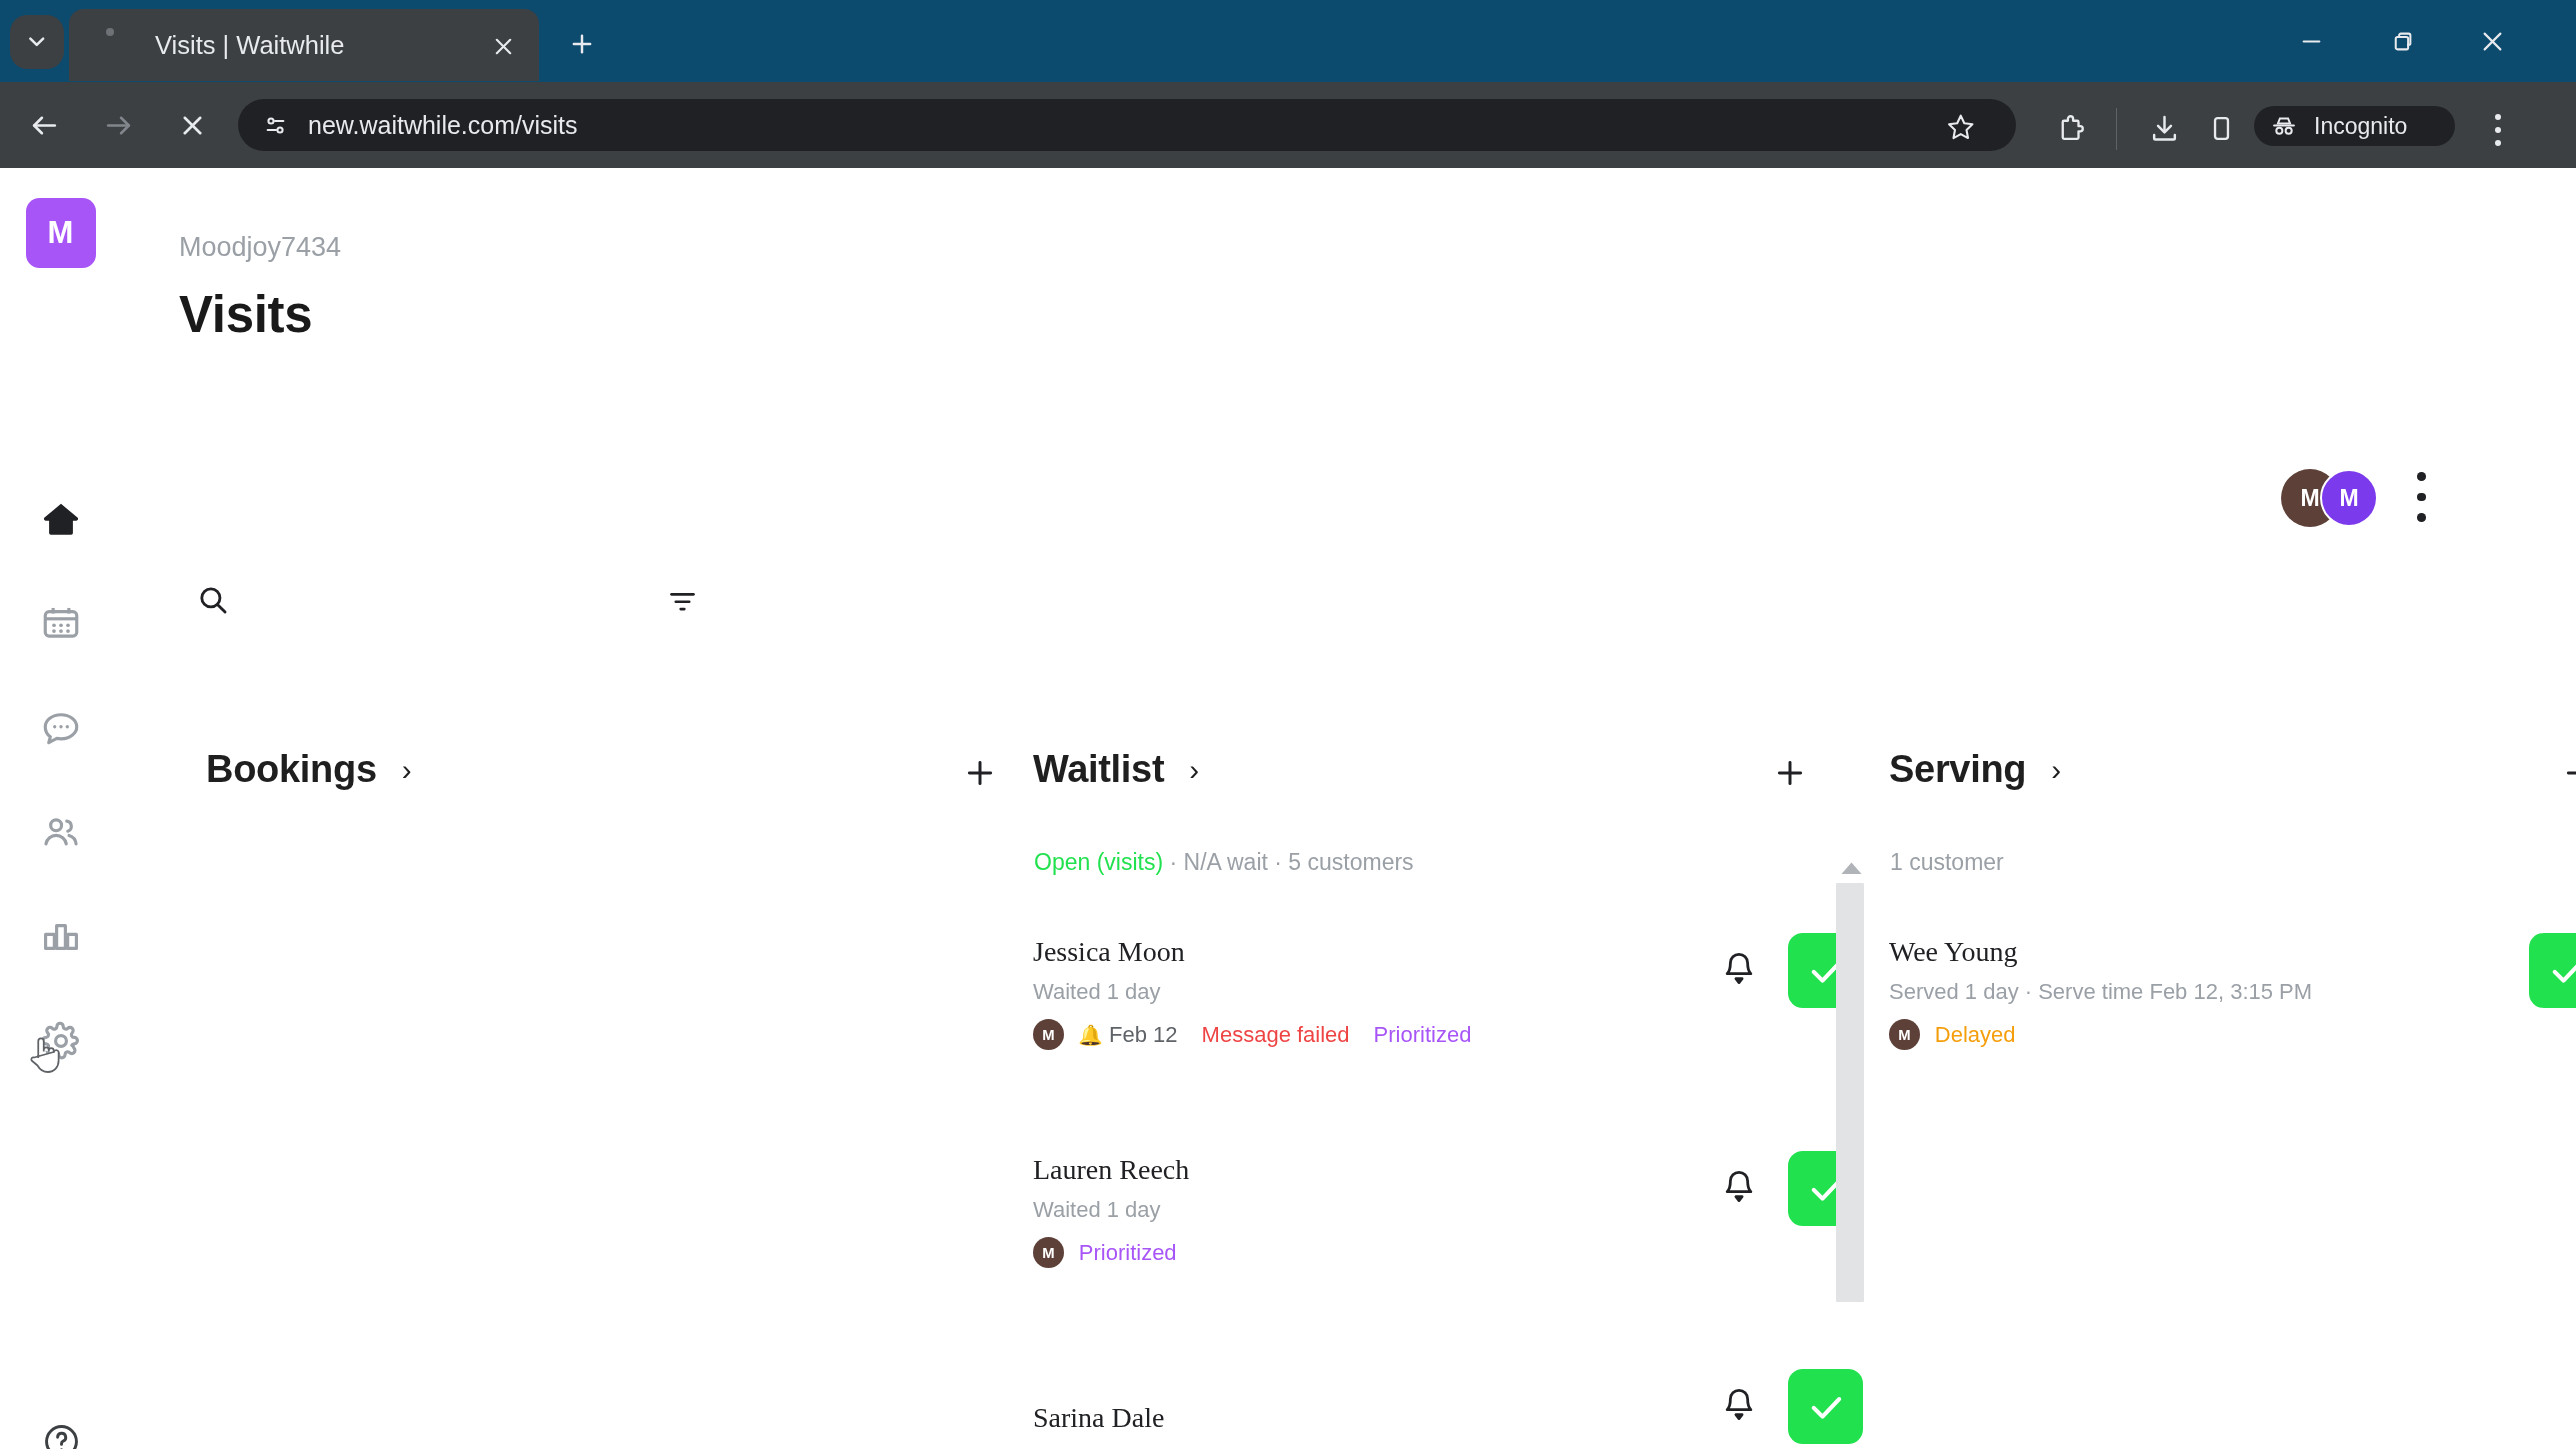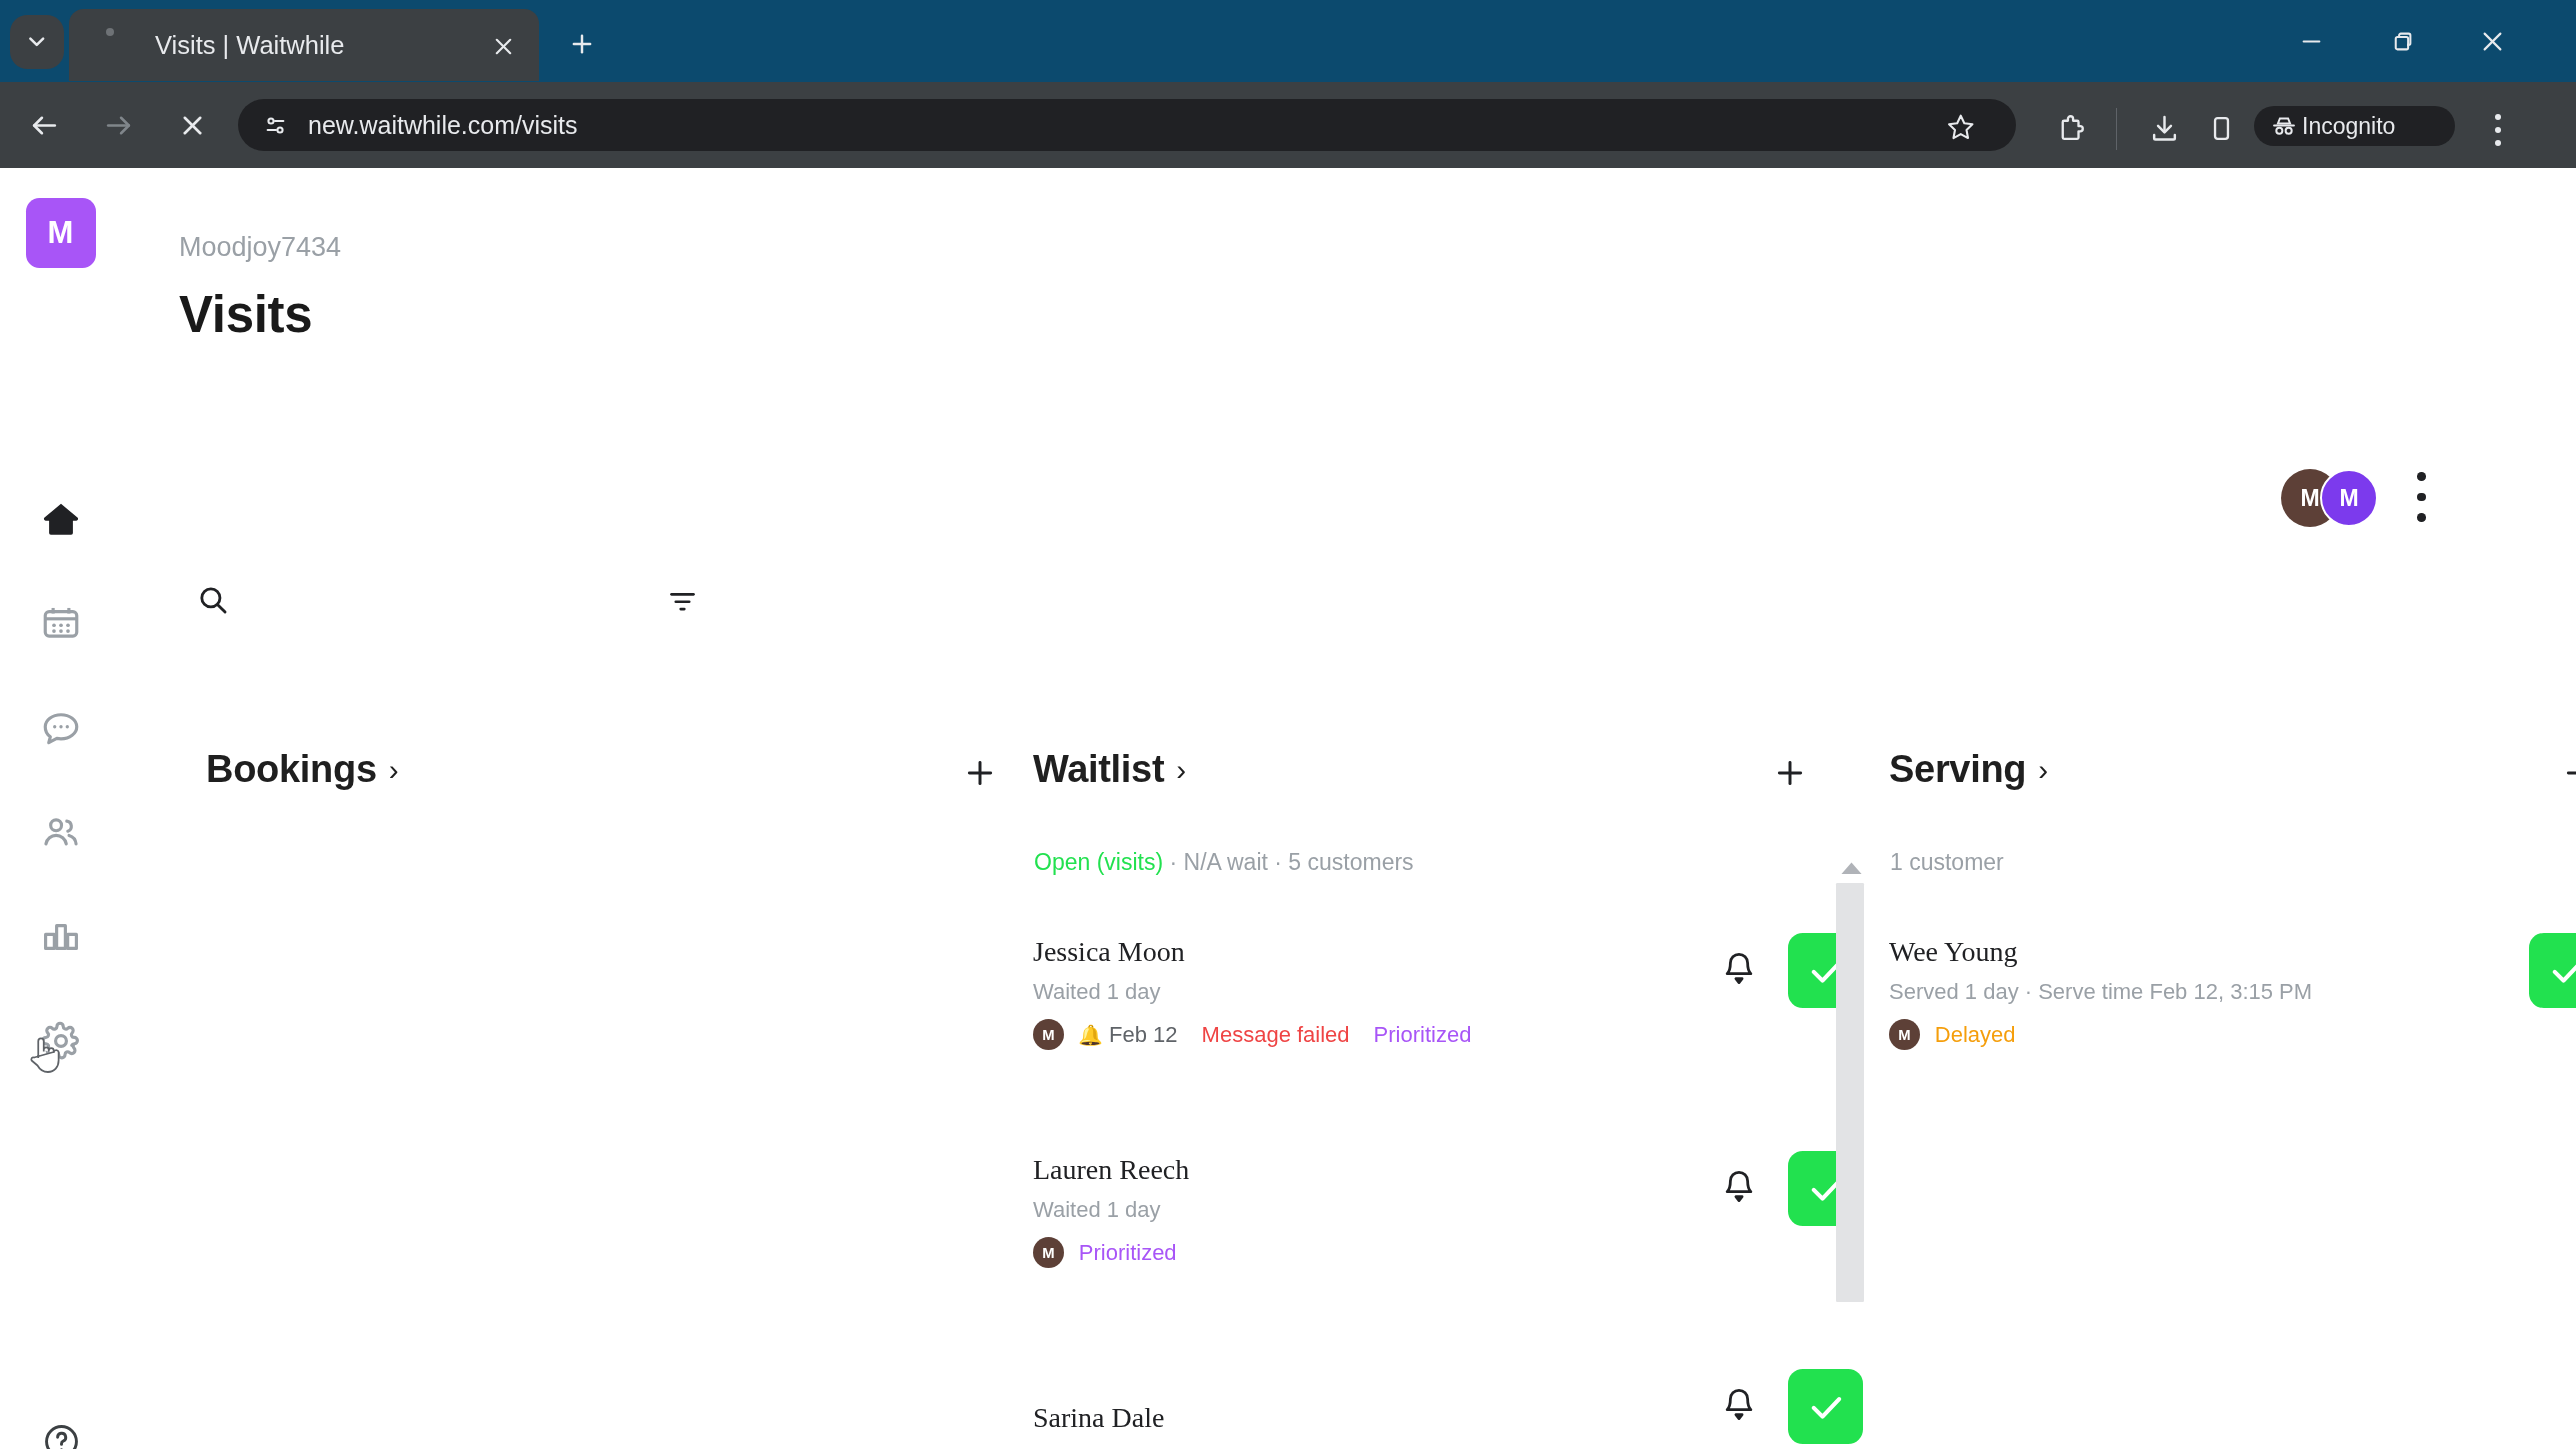--- a/index.html
+++ b/index.html
@@ -94,21 +94,21 @@
   #tb-divider {
     position: absolute; left: 2116px; top: 25.5px; width: 1.3px; height: 42px;
     background: #5f6368;
   }
   #incognito-pill {
     position: absolute; left: 2254px; top: 24px; width: 201px; height: 40px;
     background: #202124; border-radius: 21.5px; display: flex; align-items: center;
   }
   #incognito-icon { margin-left: 16px; width: 28px; height: 28px; display:flex; align-items:center; justify-content:center;}
   #incognito-icon svg { width: 28px; height: 28px; }
-  #incognito-label { margin-left: 4px; font-size: 23px; color: #e8eaed; }
+  #incognito-label { margin-left: 16px; font-size: 23px; color: #e8eaed; }
   #chrome-menu {
     position: absolute; left: 2482px; top: 29px; width: 31px; height: 38px;
     display: flex; flex-direction: column; align-items: center; justify-content: space-between;
     padding: 2.7px 0;
   }
   #chrome-menu i { display:block; width: 6px; height: 6px; border-radius:50%; background:#e8eaed; }
 
   
   #app { position: absolute; left: 0; top: 168px; width: 2576px; height: 1281px; background: #ffffff; }
 
@@ -173,21 +173,21 @@
   #filter-btn { position: absolute; left: 488px; top: 17.4px; width: 31px; height: 27px; }
   #filter-btn svg { width: 31px; height: 27px; }
 
   
   #columns { position: absolute; left: 0; top: 567px; width: 2445px; height: 684px; }
   .column { position: absolute; top: 0; height: 684px; }
   #col-bookings { left: 48px;   width: 805px; }
   #col-waitlist { left: 875px; width: 795px; }
   #col-serving  { left: 1731px; width: 714px; }
 
-  .col-head { position: absolute; left: 27px; top: 13.4px; display: flex; align-items: center; }
+  .col-head { position: absolute; left: 27px; top: 13.4px; display: flex; align-items: center; gap: 13px; }
   .col-title { font-size: 38px; font-weight: 700; color: #1f1f1f; letter-spacing: -0.3px; }
   .col-chevron { margin-left: 12px; font-size: 29.5px; color: #1f1f1f; line-height: 1; }
   .col-add { position: absolute; top: 19px; width: 38px; height: 38px; display:flex; align-items:center; justify-content:center; }
   .col-add svg { width: 34px; height: 34px; }
   #add-bookings { left: 782px; }
   #add-waitlist { left: 765px; }
   #add-serving  { left: 698px; }
 
   .col-meta { position: absolute; left: 28px; top: 114px; font-size: 23px; color: #9aa0a6; white-space: nowrap; }
   .meta-open { color: #22e14f; }

